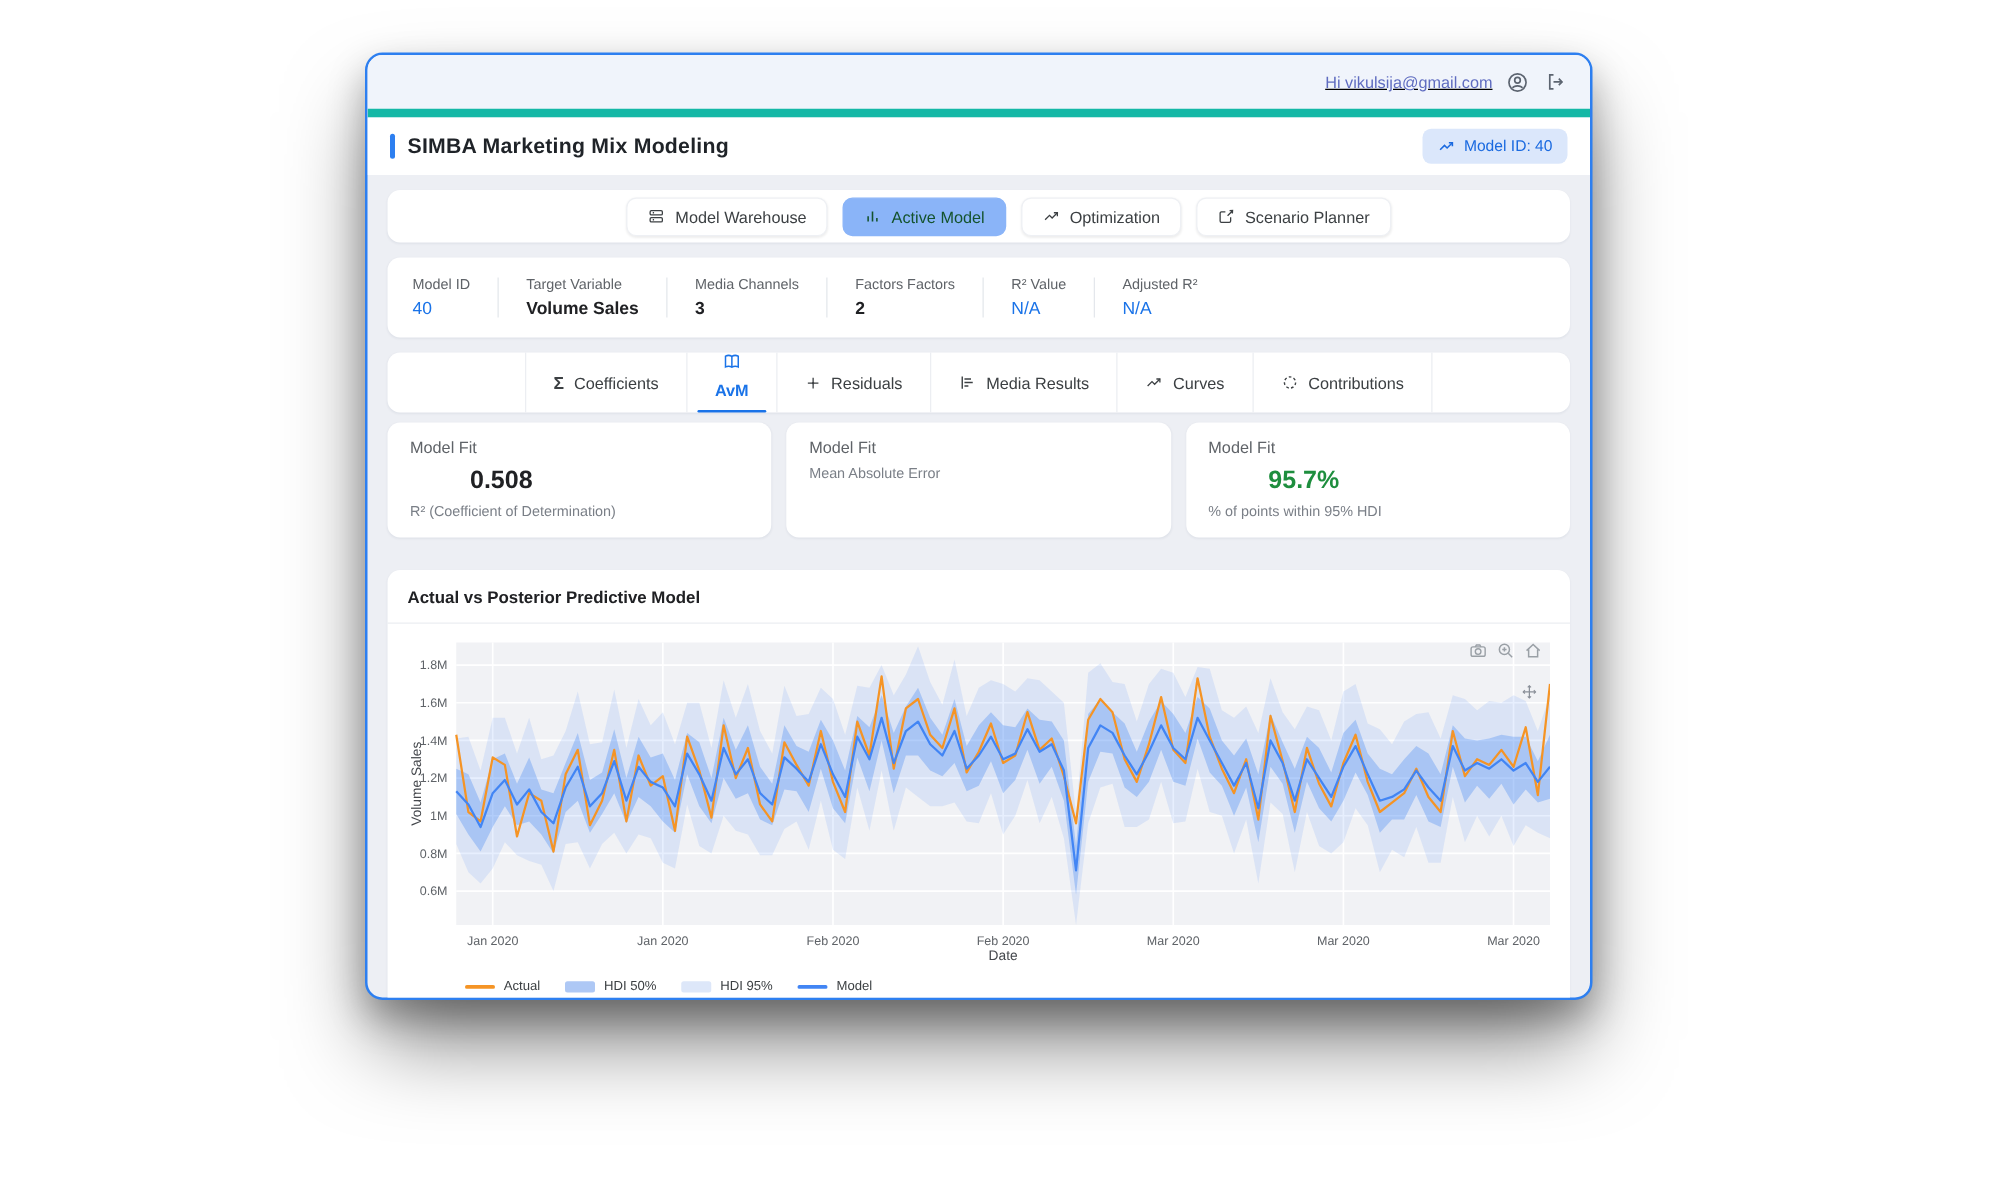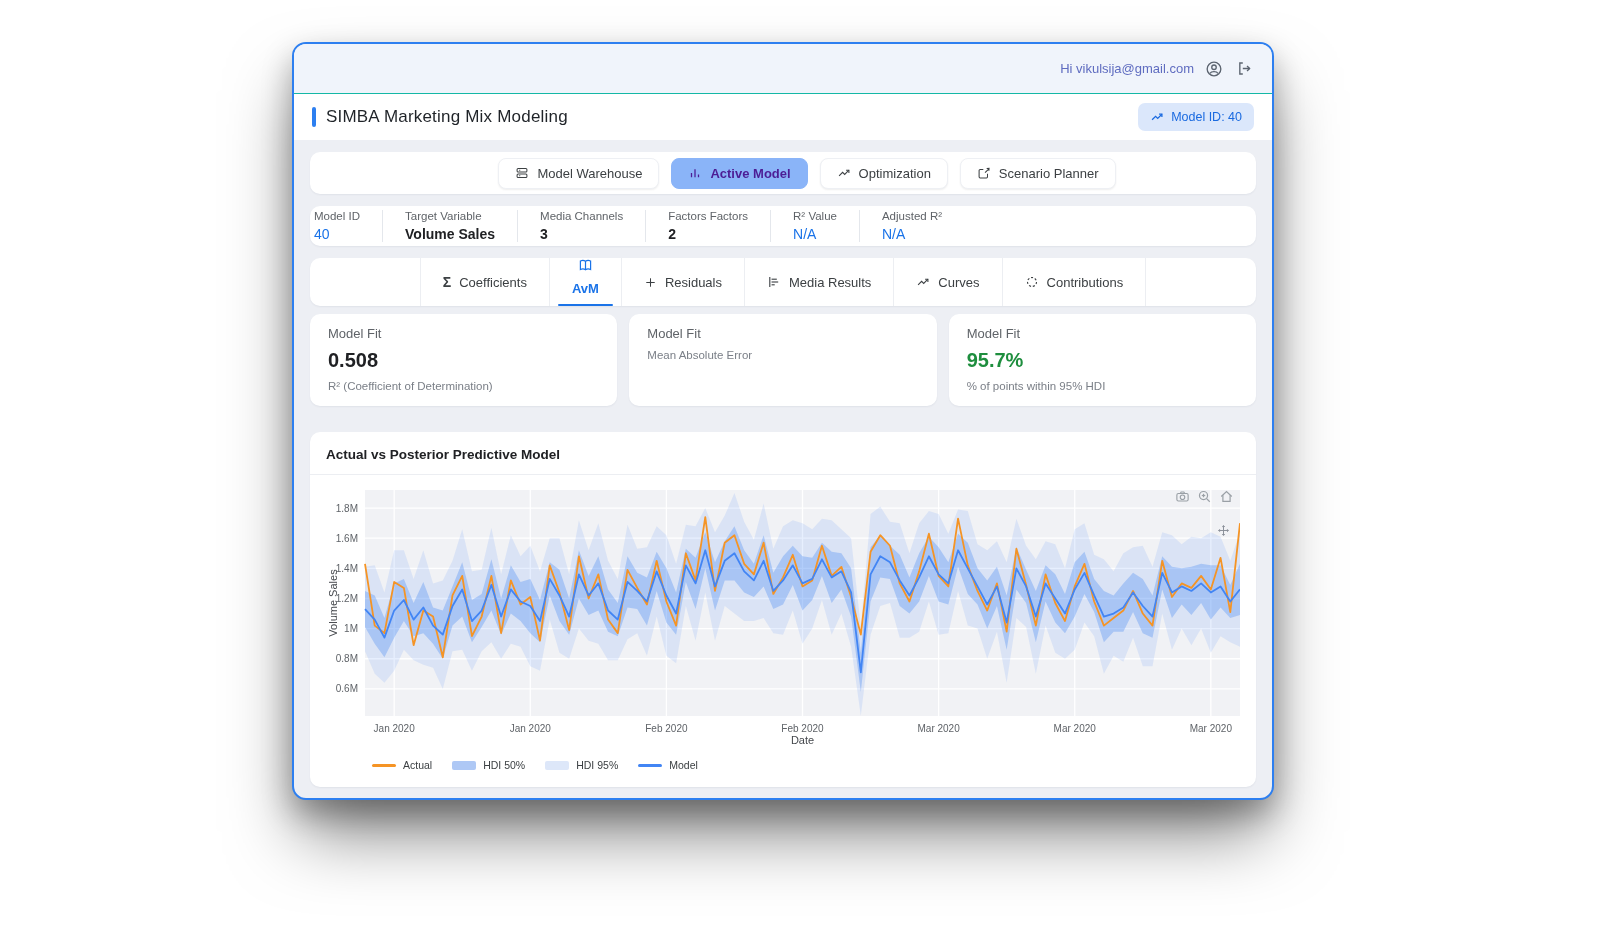--- a/index.html
+++ b/index.html
@@ -7,61 +7,61 @@
   .page { position:relative; width:1600px; height:942px; background:#ffffff; overflow:hidden; }
 
   .app-window {
     position:absolute; left:292px; top:42px; width:982px; height:758px;
     background:#edeff4; border:2px solid #2d7ff0; border-radius:14px;
     box-shadow:0 40px 70px -8px rgba(0,0,0,0.50), 0 14px 30px rgba(0,0,0,0.28);
     overflow:hidden;
   }
 
   
-  .topbar { height:50px; background:#f0f4fb; display:flex; align-items:center; justify-content:flex-end; gap:10px; padding:0 18px; border-bottom:1px solid #14b8a6; }
+  .topbar { height:50px; background:#f0f4fb; display:flex; align-items:center; justify-content:flex-end; gap:10px; padding:0 18px; border-bottom:7px solid #14b8a6;text-decoration:underline; }
   .greeting { color:#5f6cc0; font-size:13px; }
   .topbar .icon-btn { color:#5c6470; width:20px; height:20px; display:inline-flex; align-items:center; justify-content:center; cursor:pointer; }
 
   
   .title-bar { height:46px; background:#ffffff; display:flex; align-items:center; padding:0 18px; }
   .accent-bar { width:4px; height:20px; background:#2d7ff0; border-radius:2px; margin-right:10px; }
-  .page-title { font-size:17px; font-weight:normal; color:#1f2328; letter-spacing:0.2px; flex:1; }
+  .page-title { font-size:17px; font-weight:bold; color:#1f2328; letter-spacing:0.2px; flex:1; }
   .model-badge { display:flex; align-items:center; gap:7px; background:#dbe7fb; color:#1a6ae0; font-size:12.5px; padding:7px 12px; border-radius:7px; }
 
   .section-gap { height:12px; }
 
   .card { background:#ffffff; border-radius:10px; margin:0 16px; box-shadow:0 1px 2px rgba(20,30,60,0.06); }
 
   
   .nav-card { height:42px; display:flex; align-items:center; justify-content:center; gap:12px;padding-left:48px; }
   .nav-tab { display:flex; align-items:center; gap:8px; font-size:13px; color:#3c4043; background:#ffffff; border:1px solid #eef0f4; box-shadow:0 1px 2px rgba(0,0,0,0.07); border-radius:8px; padding:7px 16px; cursor:pointer; white-space:nowrap; }
-  .nav-tab.active { background:#8ab4f8; border-color:#8ab4f8; color:#4c1d95; font-weight:bold; box-shadow:none; }
+  .nav-tab.active { background:#8ab4f8; border-color:#8ab4f8; color:#14532d; font-weight:normal; box-shadow:none; }
   .nav-tab svg { flex:none; }
 
   
-  .info-card { height:40px; display:flex; align-items:center; padding:0 4px; }
+  .info-card { height:64px; display:flex; align-items:center; padding:0 20px; }
   .stat { padding:0 22px 0 0; margin-right:22px; border-right:1px solid #e4e7ec; }
   .stat:last-child { border-right:none; }
   .stat .stat-label { font-size:11.5px; color:#5f6368; margin-bottom:4px; }
   .stat .stat-value { font-size:14px; color:#202124; font-weight:bold; }
   .stat .stat-value.blue { color:#1a73e8; font-weight:normal; }
 
   
   .subtab-card { height:48px; display:flex; align-items:stretch; justify-content:center; }
   .subtab { display:flex; align-items:center; gap:8px; font-size:13px; color:#3c4043; padding:0 22px; border-right:1px solid #eceef2; cursor:pointer; position:relative; }
   .subtab:first-child { border-left:1px solid #eceef2; }
   .subtab .sigma { font-size:14px; font-weight:bold; }
   .subtab.active { color:#1a73e8; font-weight:bold;flex-direction:column; }
   .subtab.active::after { content:""; position:absolute; left:8px; right:8px; bottom:0; height:2.5px; background:#1a73e8; border-radius:2px; }
 
   
   .fit-row { display:flex; gap:12px; margin:0 16px; }
   .fit-card { flex:1; background:#ffffff; border-radius:10px; box-shadow:0 1px 2px rgba(20,30,60,0.06); padding:12px 18px 14px; }
   .fit-label { font-size:13px; color:#5f6368; margin-bottom:8px; }
-  .fit-value { font-size:20px; color:#202124; font-weight:bold; margin-bottom:8px; }
+  .fit-value { font-size:20px; color:#202124; font-weight:bold; margin-bottom:8px;margin-left:48px; }
   .fit-value.green { color:#1e8e3e; }
   .fit-sub { font-size:11.5px; color:#7a7f87; }
 
   
   .chart-card { margin:0 16px; background:#ffffff; border-radius:10px; box-shadow:0 1px 2px rgba(20,30,60,0.06); position:relative; }
   .chart-title-row { padding:13px 16px 11px; border-bottom:1px solid #eceef2; }
   .chart-title { font-size:13.5px; font-weight:bold; color:#202124; }
   .chart-body { padding:8px 16px 4px; position:relative; }
   svg.plot { display:block; width:914px; height:272px; }
   .tick { font-size:10px; fill:#5f6368; font-family:"Liberation Sans", sans-serif; }

